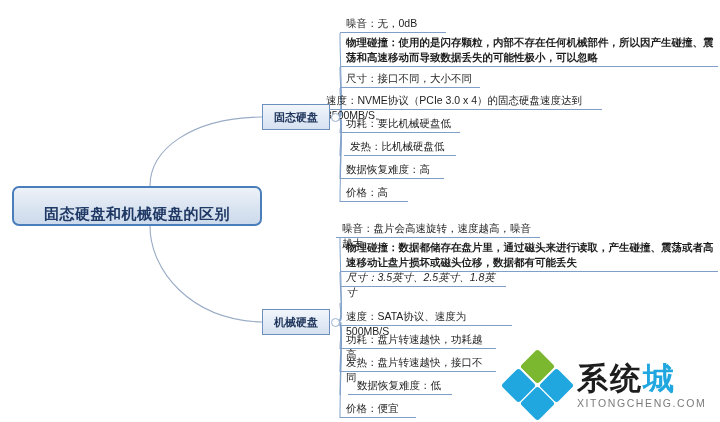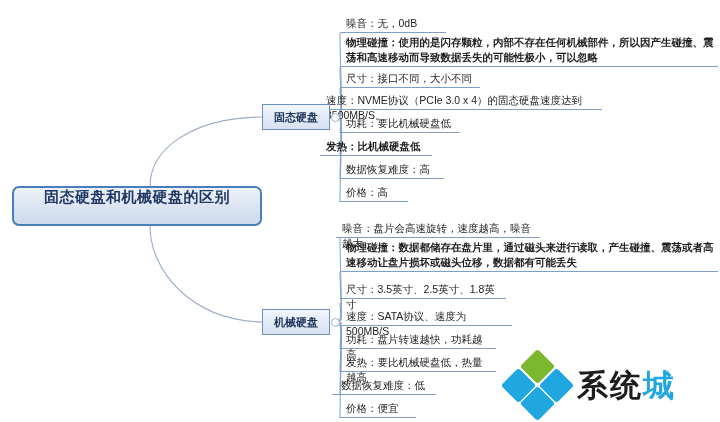--- a/index.html
+++ b/index.html
@@ -18,21 +18,21 @@
 
   
   .root-node{
     position:absolute;
     left:12px;top:186px;
     width:250px;height:40px;
     box-sizing:border-box;
     border:2px solid #4a7ebb;
     border-radius:7px;
     background:linear-gradient(180deg,#eef2f8 0%,#dde6f2 45%,#ccdaec 100%);
-    display:flex;align-items:flex-start;justify-content:center;
+    display:flex;align-items:flex-end;justify-content:center;
     z-index:3;
   }
   .root-node .txt{
     font-size:15px;font-weight:bold;color:#1f3864;letter-spacing:.5px;
     white-space:nowrap;
   }
 
   
   .branch-node{
     position:absolute;
@@ -147,60 +147,61 @@
       </div>
       <div class="leaf" style="left: 340px; top: 69px; width: 140px; height: 19px;">
         <span class="txt">尺寸：接口不同，大小不同</span>
       </div>
       <div class="leaf" style="left: 320px; top: 91px; width: 282px; height: 19px;">
         <span class="txt">速度：NVME协议（PCIe 3.0 x 4）的固态硬盘速度达到3500MB/S。</span>
       </div>
       <div class="leaf" style="left: 340px; top: 114px; width: 120px; height: 19px;">
         <span class="txt">功耗：要比机械硬盘低</span>
       </div>
-      <div class="leaf" style="left: 320px; top: 137px; width: 112px; height: 19px; font-weight: bold;">
+      <div class="leaf" style="left: 344px; top: 137px; width: 112px; height: 19px;">
         <span class="txt">发热：比机械硬盘低</span>
       </div>
       <div class="leaf" style="left: 340px; top: 160px; width: 104px; height: 19px;">
         <span class="txt">数据恢复难度：高</span>
       </div>
       <div class="leaf" style="left: 340px; top: 183px; width: 68px; height: 19px;">
         <span class="txt">价格：高</span>
       </div>
       <div class="leaf" style="left: 336px; top: 219px; width: 204px; height: 19px;">
         <span class="txt">噪音：盘片会高速旋转，速度越高，噪音越大</span>
       </div>
       <div class="leaf wide" style="left: 340px; top: 238px; width: 378px; height: 34px;">
         <span class="txt">物理碰撞：数据都储存在盘片里，通过磁头来进行读取，产生碰撞、震荡或者高速移动让盘片损坏或磁头位移，数据都有可能丢失</span>
       </div>
-      <div class="leaf" style="left: 340px; top: 280px; width: 166px; height: 19px;">
+      <div class="leaf" style="left: 340px; top: 268px; width: 166px; height: 19px; font-style: italic;">
         <span class="txt">尺寸：3.5英寸、2.5英寸、1.8英寸</span>
       </div>
       <div class="leaf" style="left: 340px; top: 307px; width: 172px; height: 19px;">
         <span class="txt">速度：SATA协议、速度为500MB/S</span>
       </div>
       <div class="leaf" style="left: 340px; top: 330px; width: 156px; height: 19px;">
         <span class="txt">功耗：盘片转速越快，功耗越高</span>
       </div>
       <div class="leaf" style="left: 340px; top: 353px; width: 156px; height: 19px;">
-        <span class="txt">发热：要比机械硬盘低，热量越高</span>
-      </div>
-      <div class="leaf" style="left: 332px; top: 376px; width: 104px; height: 19px; padding-left: 9px;">
+        <span class="txt">发热：盘片转速越快，接口不同</span>
+      </div>
+      <div class="leaf" style="left: 348px; top: 376px; width: 104px; height: 19px; padding-left: 9px;">
         <span class="txt">数据恢复难度：低</span>
       </div>
       <div class="leaf" style="left: 340px; top: 399px; width: 76px; height: 19px;">
         <span class="txt">价格：便宜</span>
       </div>
     </div>
 
   <div id="logo">
     <div id="logo-mark">
       <span class="dia" id="dia-top"></span>
       <span class="dia" id="dia-left"></span>
       <span class="dia" id="dia-right"></span>
       <span class="dia" id="dia-bottom"></span>
     </div>
     <div id="logo-text">
       <div id="logo-cn"><span>系统</span><span class="accent">城</span></div>
+      <div id="logo-en">XITONGCHENG.COM</div>
     </div>
   </div>
 
 </div>
 
 </body></html>

